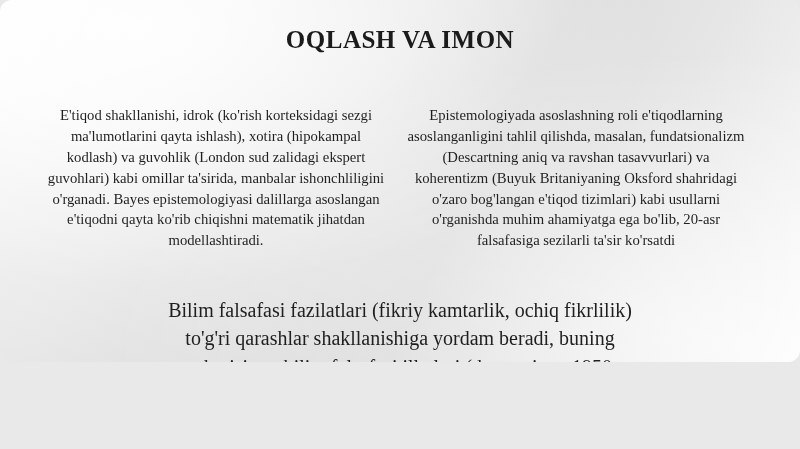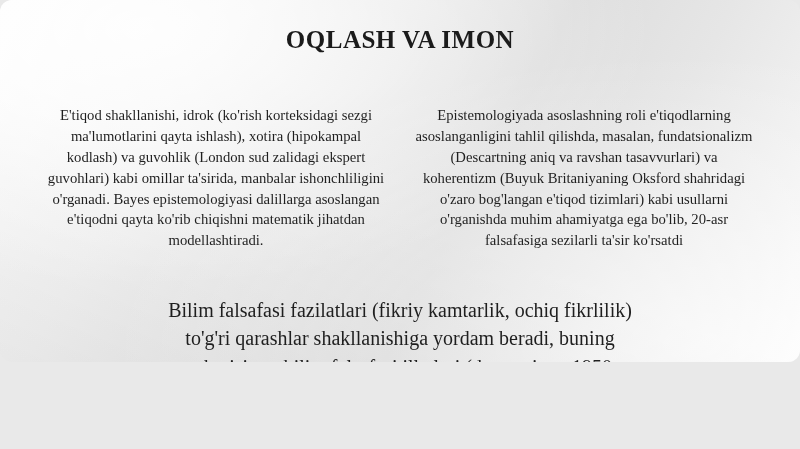--- a/index.html
+++ b/index.html
@@ -44,21 +44,21 @@
     letter-spacing: 0.5px;
     color: #1b1b1b;
     z-index: 2;
   }
   .columns {
     position: absolute;
     top: 105px;
     left: 46px;
     width: 708px;
     display: flex;
-    gap: 28px;
+    gap: 20px;
     z-index: 2;
   }
   .col {
     width: 340px;
     font-size: 14.7px;
     line-height: 1.42;
     color: #1f1f1f;
     text-align: center;
   }
   .bottom {

